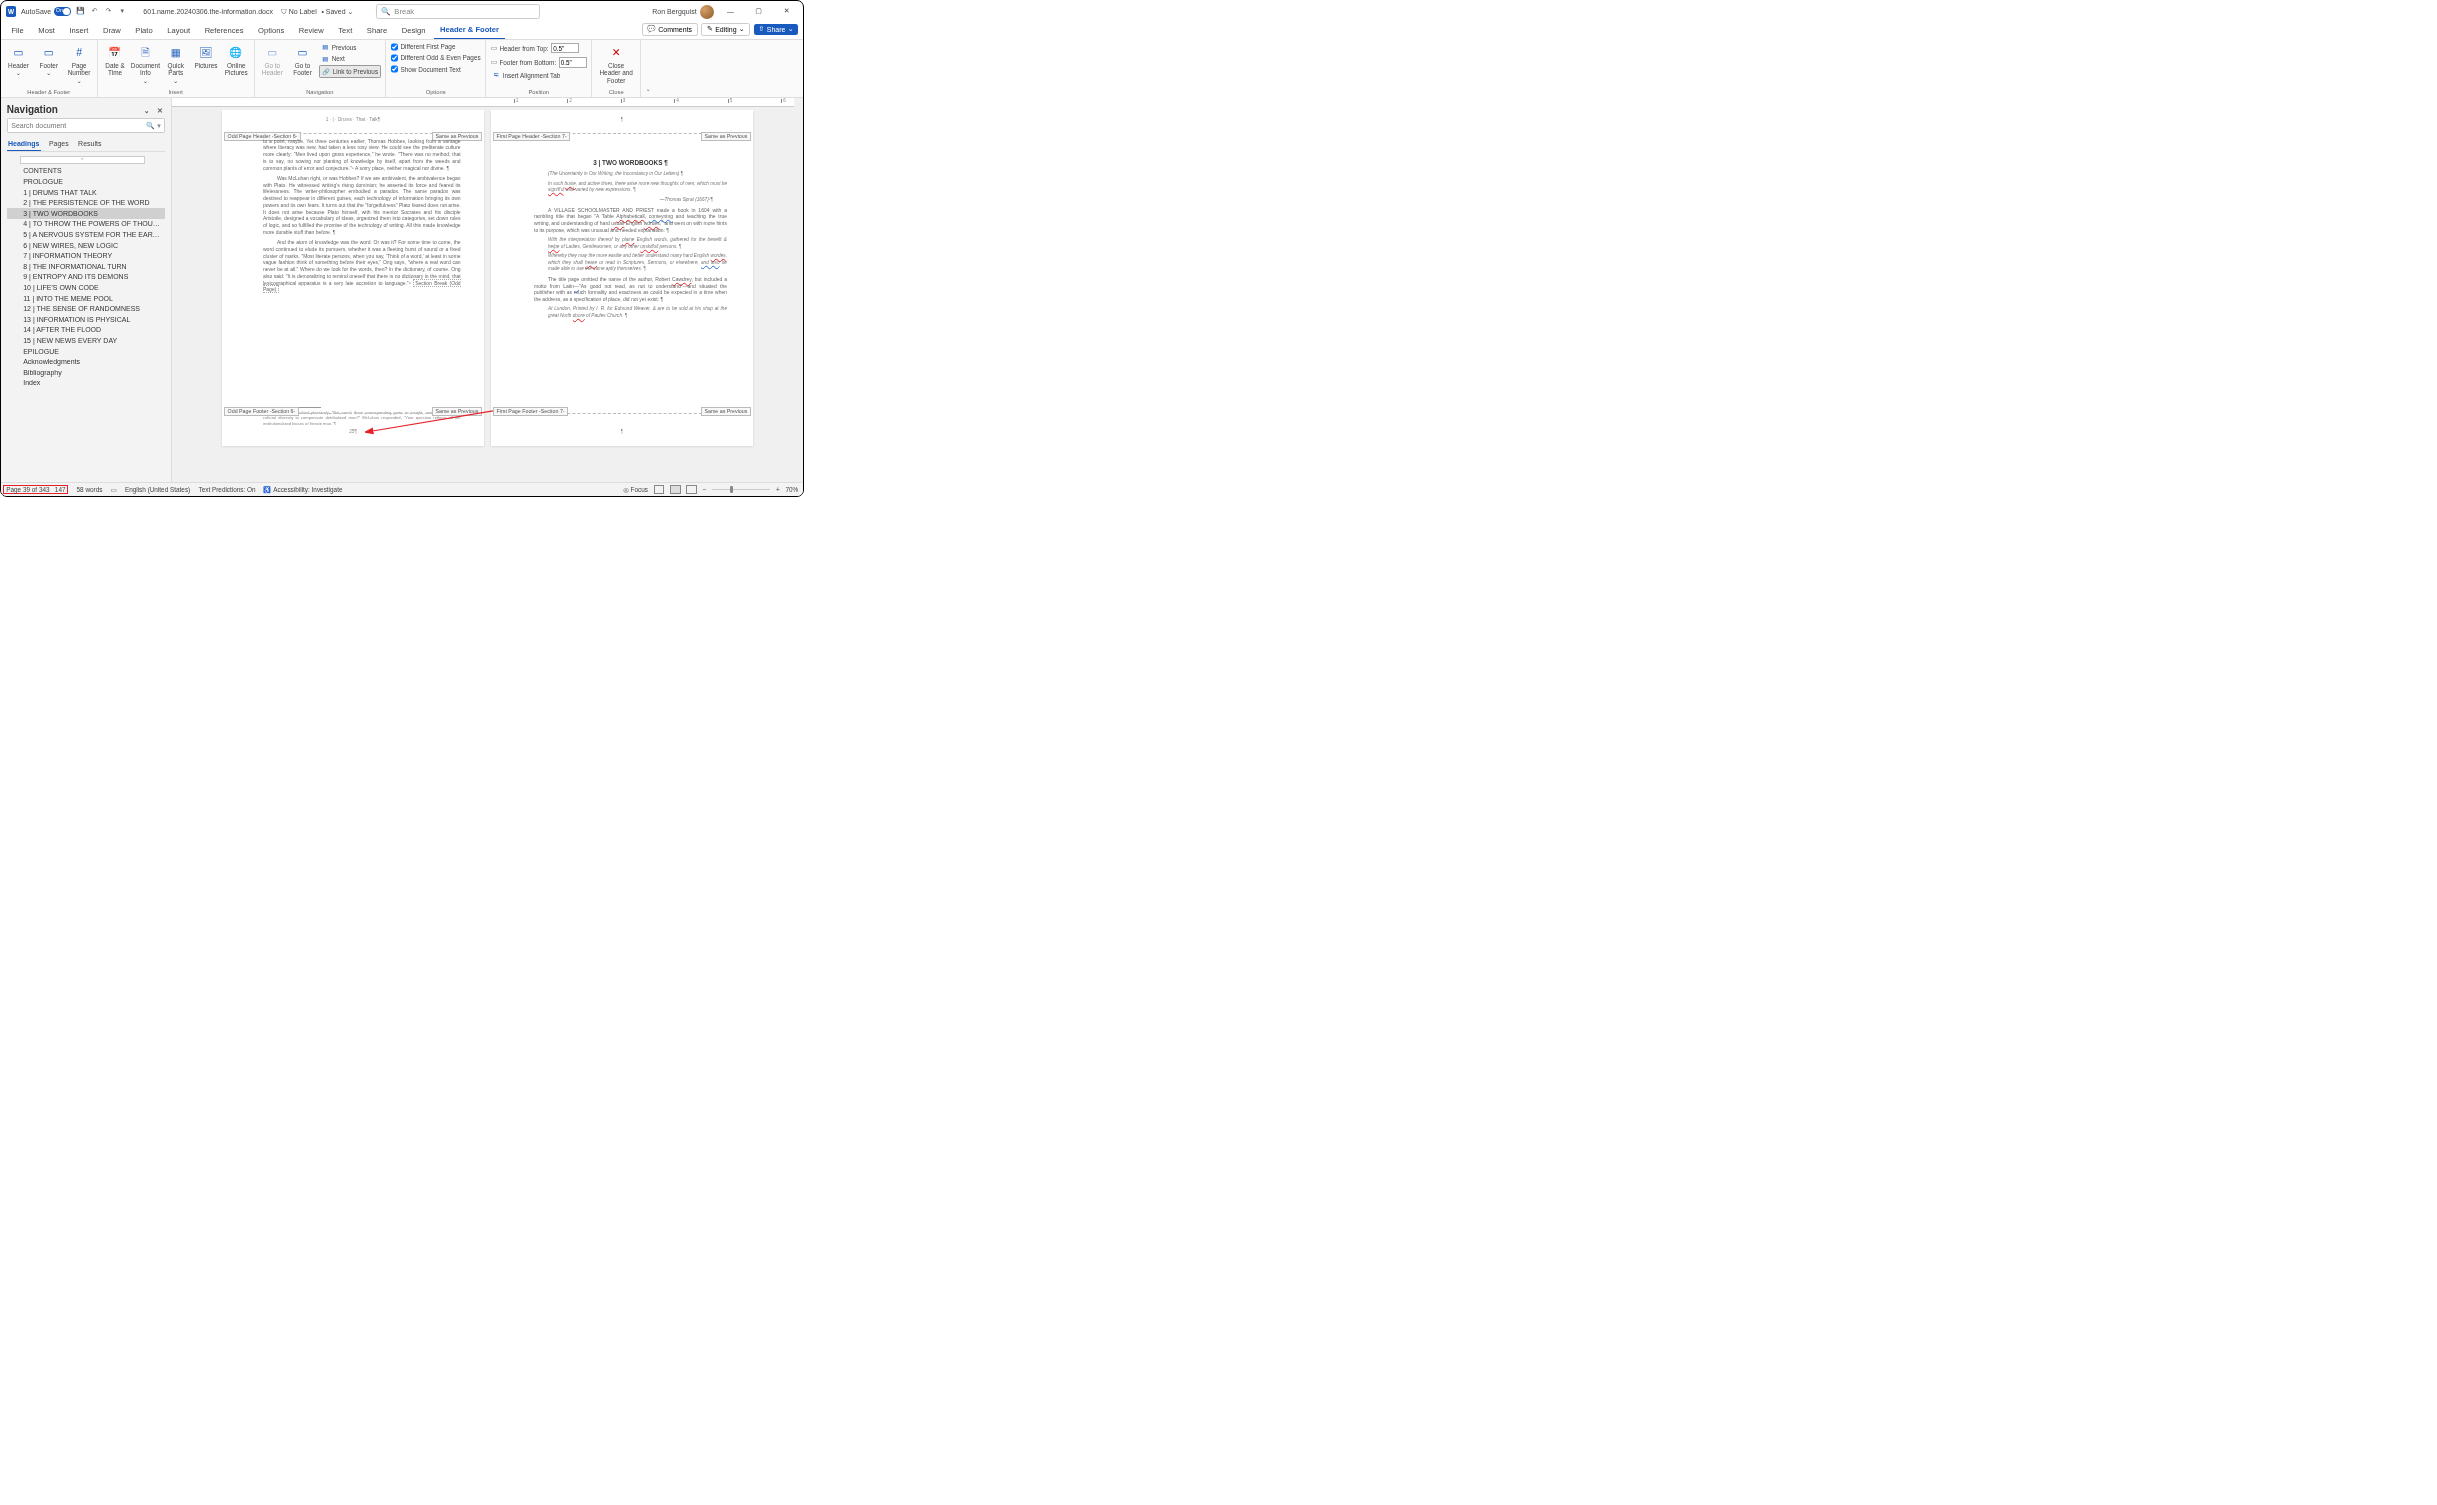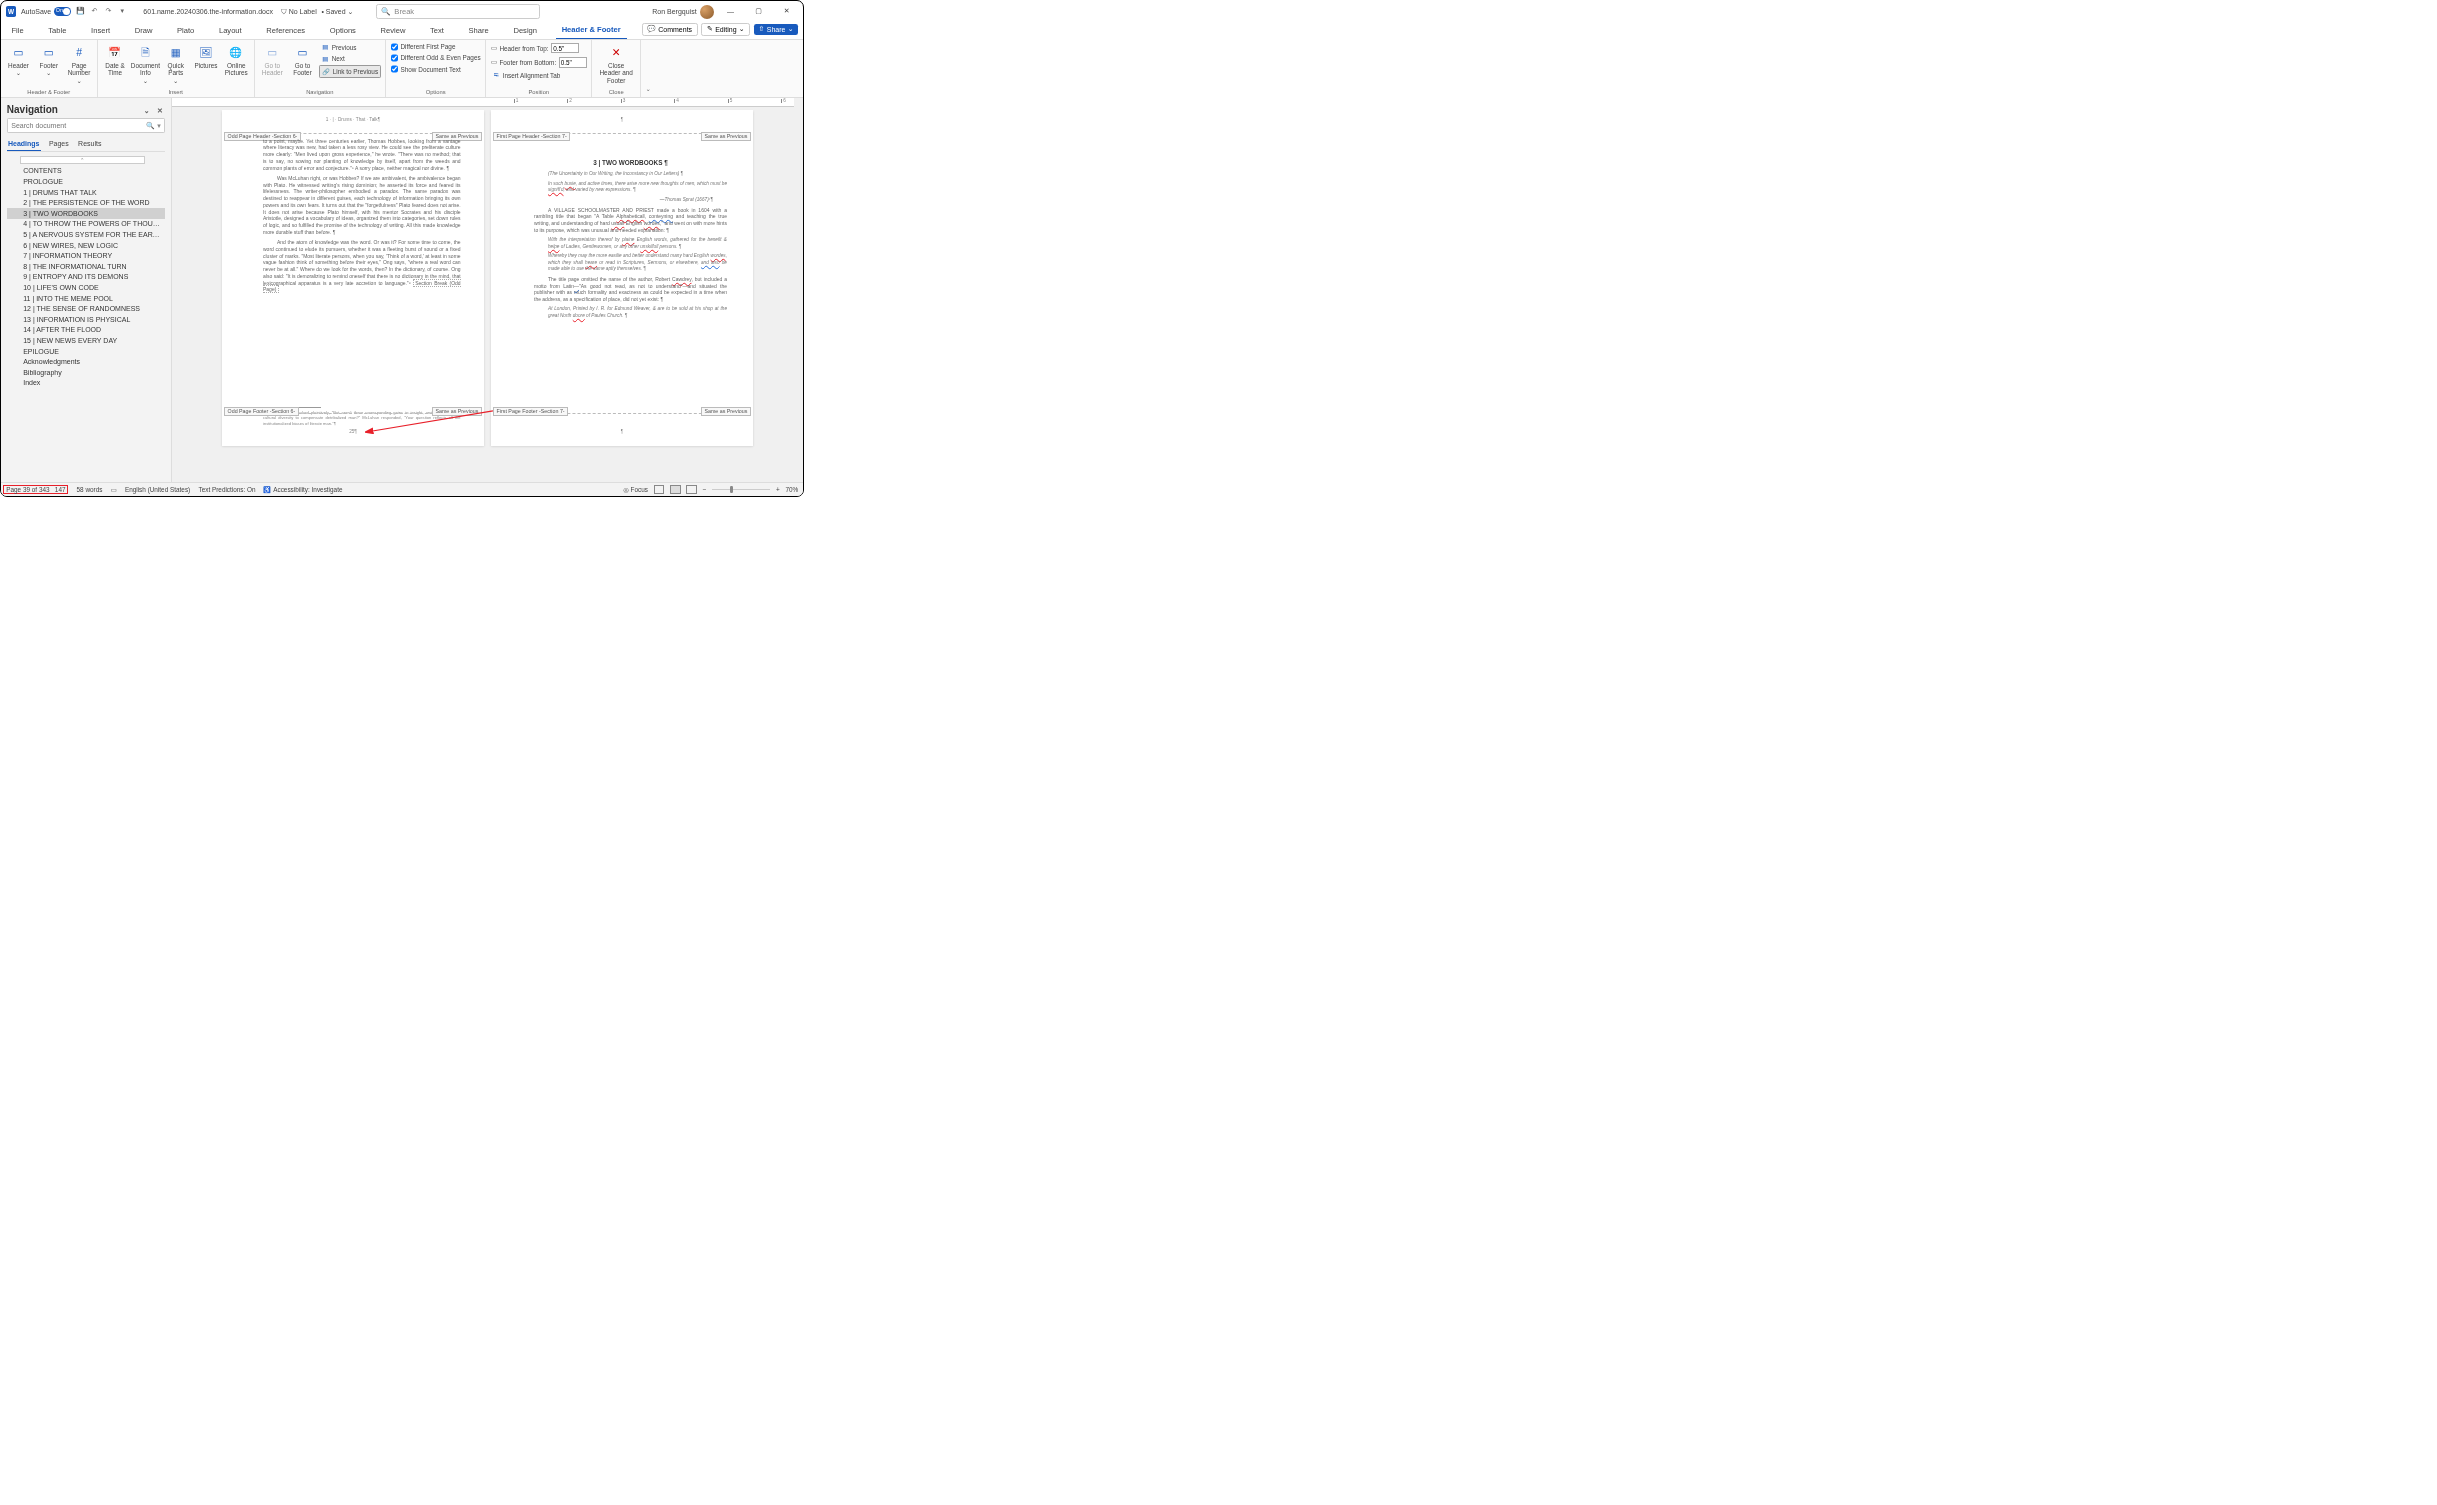--- a/index.html
+++ b/index.html
@@ -16,21 +16,21 @@
 .titlebar .filename { margin-left: 11.7px; }
 .titlebar .label-pill { display: flex; align-items: center; gap: 2.3px; margin-left: 3.5px; }
 .titlebar .search { flex: 0 0 164px; margin-left: 17.5px; }
 .titlebar .search-box { width: 100%; height: 15px; border: 0.6px solid #ccc; border-radius: 2.3px; display: flex; align-items: center; padding: 0 4.7px; gap: 3.5px; color: #888; font-size: 7.6px; background: #fff; }
 .titlebar .spacer { flex: 1; }
 .titlebar .user { display: flex; align-items: center; gap: 3.5px; }
 .titlebar .avatar { width: 14px; height: 14px; border-radius: 50%; background: radial-gradient(circle at 30% 30%, #d9a066, #8b5a2b); }
 .titlebar .winbtn { width: 23.4px; height: 16.4px; display: flex; align-items: center; justify-content: center; color: #444; cursor: pointer; font-size: 7px; }
 
 
-.tabs { height: 17.5px; display: flex; align-items: flex-end; padding: 0 4.7px; gap: 13px; font-size: 7.6px; border-bottom: 0.6px solid #ddd; }
+.tabs { height: 17.5px; display: flex; align-items: flex-end; padding: 0 4.7px; gap: 3px; font-size: 7.6px; border-bottom: 0.6px solid #ddd; }
 .tabs .tab { padding: 3.5px 5.8px; color: #444; cursor: pointer; }
 .tabs .tab.active { color: #185abd; border-bottom: 1.2px solid #185abd; font-weight: 600; }
 .tabs .right { margin-left: auto; display: flex; gap: 3.5px; align-items: center; padding-bottom: 2.3px; }
 .tabs .pill { border: 0.6px solid #ccc; border-radius: 2.3px; padding: 1.8px 4.7px; font-size: 7px; display: flex; align-items: center; gap: 2.3px; cursor: pointer; }
 .tabs .share { background: #185abd; color: #fff; border: none; }
 
 
 .ribbon { height: 58px; display: flex; border-bottom: 0.6px solid #ddd; background: #fafafa; }
 .ribbon-group { display: flex; flex-direction: column; border-right: 0.6px solid #e0e0e0; padding: 2.3px 3.5px 1.2px; }
 .ribbon-group .controls { flex: 1; display: flex; align-items: flex-start; gap: 2.3px; }
@@ -133,21 +133,21 @@
     <span>Ron Bergquist</span>
     <div class="avatar"></div>
   </div>
   <div class="winbtn">—</div>
   <div class="winbtn">▢</div>
   <div class="winbtn">✕</div>
 </div>
 
 <div class="tabs">
   <div class="tab">File</div>
-  <div class="tab">Table</div>
+  <div class="tab">Most</div>
   <div class="tab">Insert</div>
   <div class="tab">Draw</div>
   <div class="tab">Plato</div>
   <div class="tab">Layout</div>
   <div class="tab">References</div>
   <div class="tab">Options</div>
   <div class="tab">Review</div>
   <div class="tab">Text</div>
   <div class="tab">Share</div>
   <div class="tab">Design</div>

